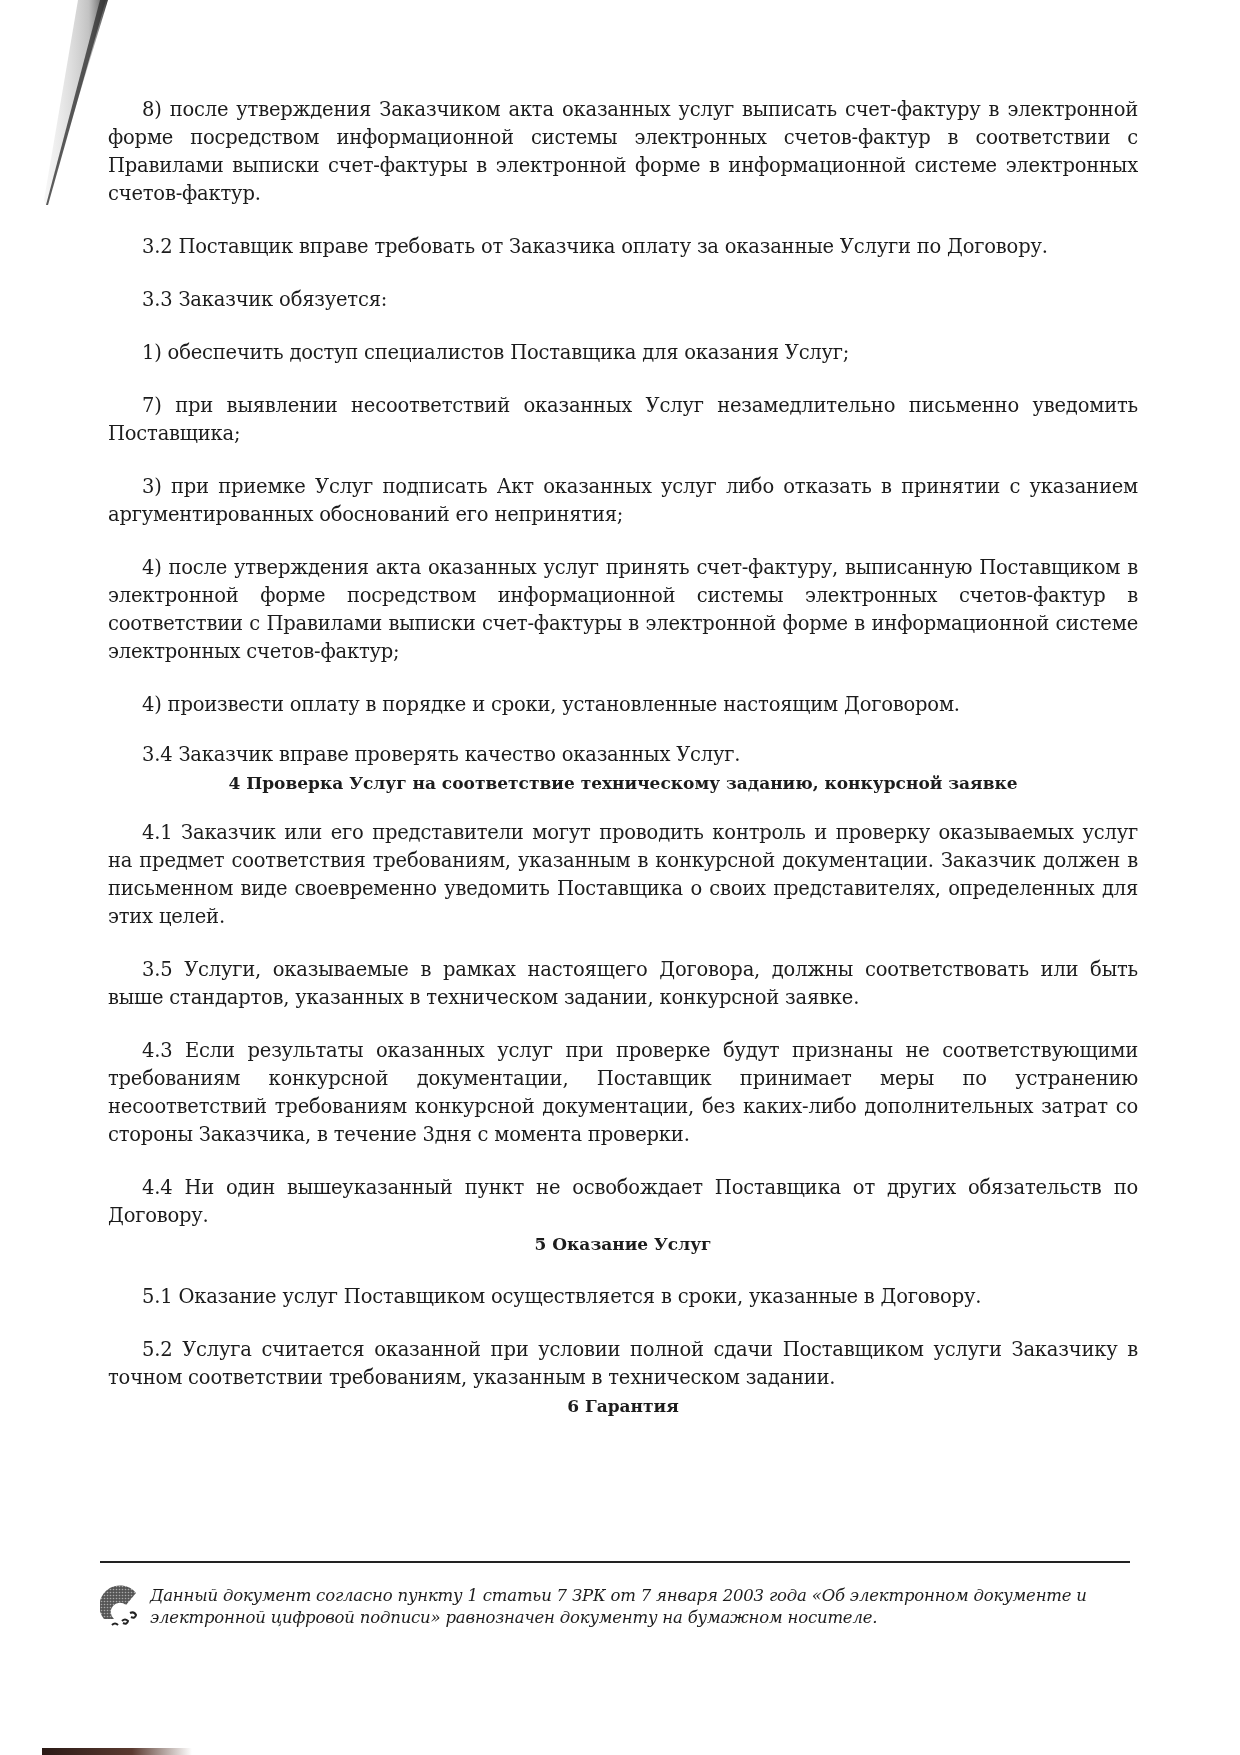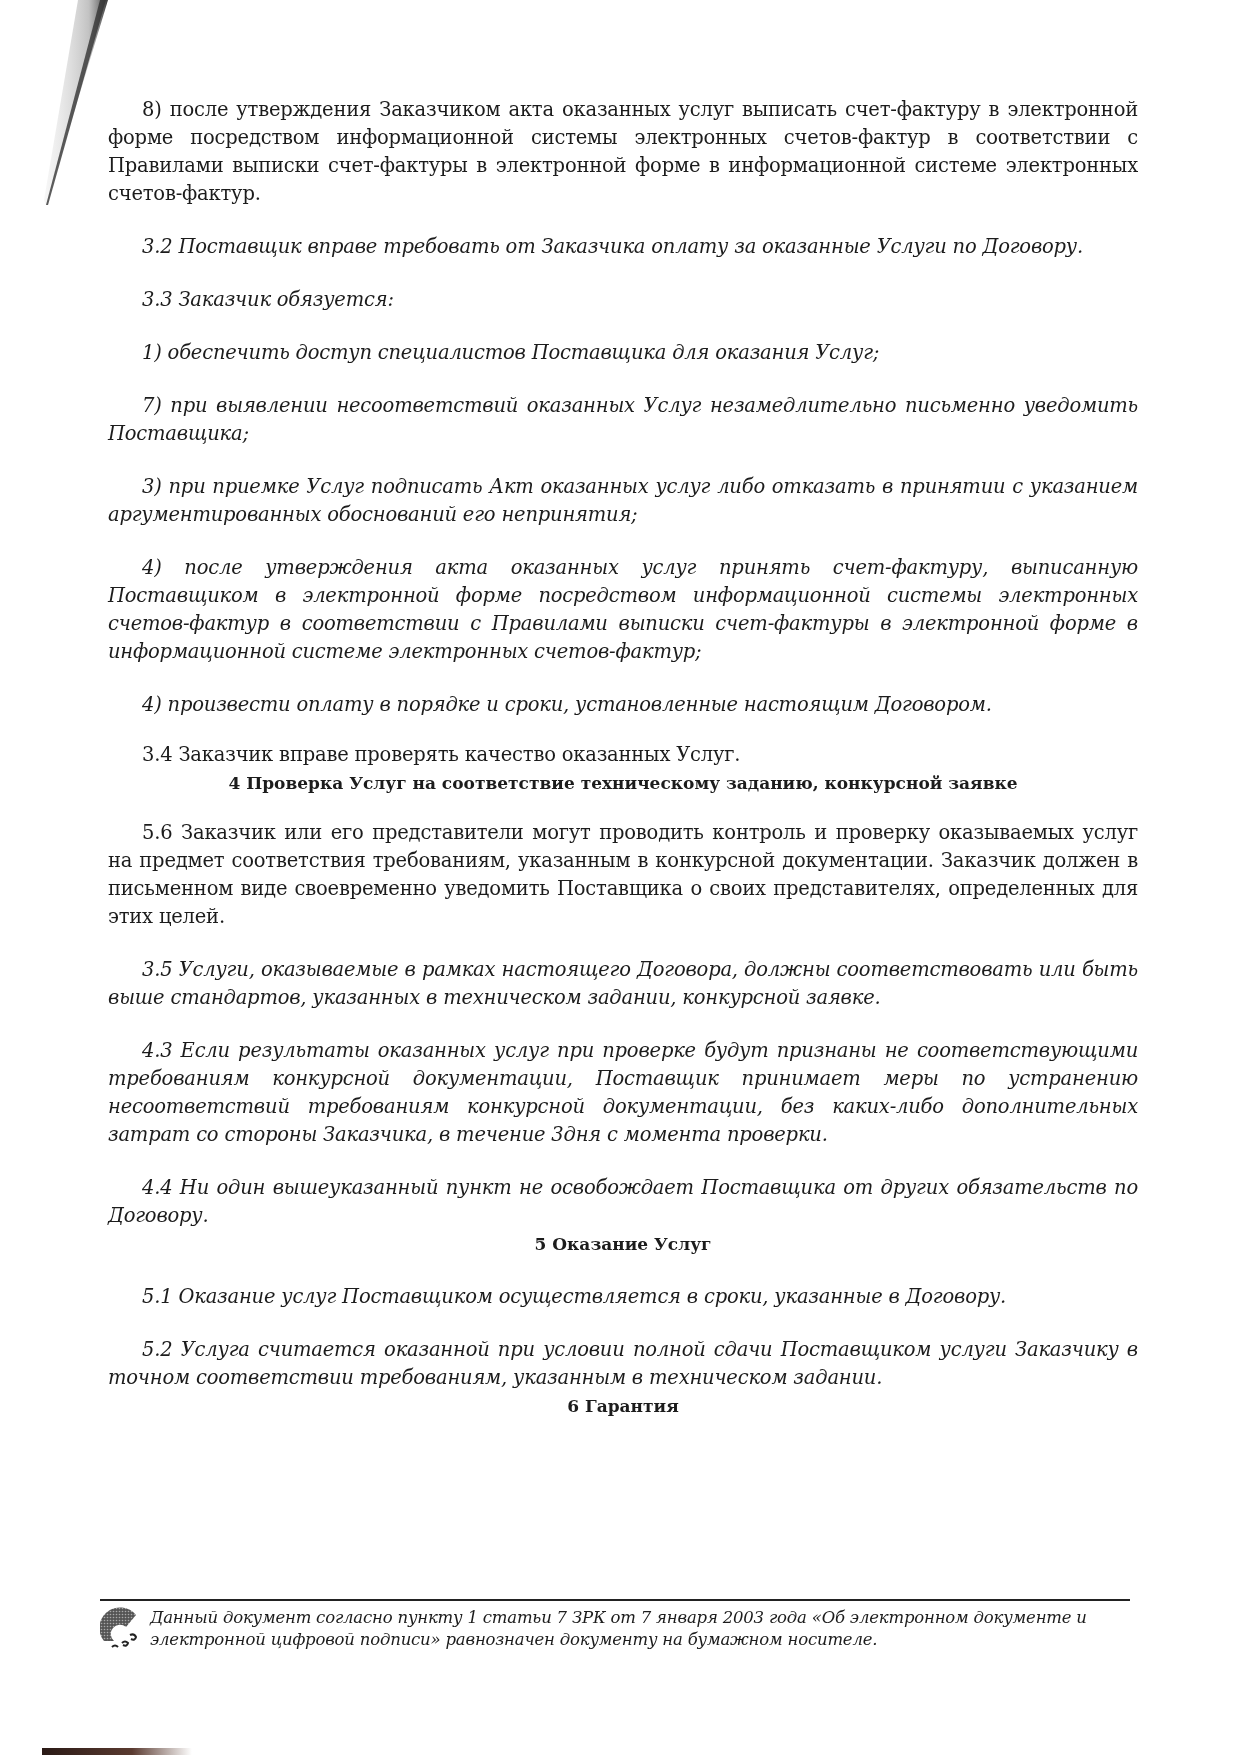--- a/index.html
+++ b/index.html
@@ -38,37 +38,37 @@
       width: 1030px;
     }
     .p {
       font-size: 19.5px;
       line-height: 28px;
       text-align: justify;
       margin: 0;
       letter-spacing: -0.2px;
     }
     .indent { text-indent: 34px; }
-    .gap-l { margin-top: 25px; font-style: italic; }
+    .gap-l { margin-top: 25px; }
     .gap-m { margin-top: 22px; }
     .gap-s { margin-top: 8px; }
     .heading {
       font-weight: bold;
       font-size: 17px;
       line-height: 28px;
       text-align: center;
       margin: 0;
     }
     .footer {
       position: absolute;
       left: 100px;
-      top: 1599px;
+      top: 1561px;
       width: 1030px;
       border-top: 2px solid #222;
-      padding-top: 6px;
+      padding-top: 22px;
       display: flex;
       align-items: flex-start;
     }
     .footer-logo {
       width: 44px;
       height: 44px;
       flex: 0 0 44px;
       margin-right: 6px;
     }
     .footer-text {
@@ -97,21 +97,21 @@
   <p class="p indent">8) после утверждения Заказчиком акта оказанных услуг выписать счет-фактуру в электронной форме посредством информационной системы электронных счетов-фактур в соответствии с Правилами выписки счет-фактуры в электронной форме в информационной системе электронных счетов-фактур.</p>
   <p class="p indent gap-l">3.2 Поставщик вправе требовать от Заказчика оплату за оказанные Услуги по Договору.</p>
   <p class="p indent gap-l">3.3 Заказчик обязуется:</p>
   <p class="p indent gap-l">1) обеспечить доступ специалистов Поставщика для оказания Услуг;</p>
   <p class="p indent gap-l">7) при выявлении несоответствий оказанных Услуг незамедлительно письменно уведомить Поставщика;</p>
   <p class="p indent gap-l">3) при приемке Услуг подписать Акт оказанных услуг либо отказать в принятии с указанием аргументированных обоснований его непринятия;</p>
   <p class="p indent gap-l">4) после утверждения акта оказанных услуг принять счет-фактуру, выписанную Поставщиком в электронной форме посредством информационной системы электронных счетов-фактур в соответствии с Правилами выписки счет-фактуры в электронной форме в информационной системе электронных счетов-фактур;</p>
   <p class="p indent gap-l">4) произвести оплату в порядке и сроки, установленные настоящим Договором.</p>
   <p class="p indent gap-m">3.4 Заказчик вправе проверять качество оказанных Услуг.</p>
   <p class="heading gap-s">4 Проверка Услуг на соответствие техническому заданию, конкурсной заявке</p>
-  <p class="p indent gap-m">5.6 Заказчик или его представители могут проводить контроль и проверку оказываемых услуг на предмет соответствия требованиям, указанным в конкурсной документации. Заказчик должен в письменном виде своевременно уведомить Поставщика о своих представителях, определенных для этих целей.</p>
+  <p class="p indent gap-m">4.1 Заказчик или его представители могут проводить контроль и проверку оказываемых услуг на предмет соответствия требованиям, указанным в конкурсной документации. Заказчик должен в письменном виде своевременно уведомить Поставщика о своих представителях, определенных для этих целей.</p>
   <p class="p indent gap-l">3.5 Услуги, оказываемые в рамках настоящего Договора, должны соответствовать или быть выше стандартов, указанных в техническом задании, конкурсной заявке.</p>
   <p class="p indent gap-l">4.3 Если результаты оказанных услуг при проверке будут признаны не соответствующими требованиям конкурсной документации, Поставщик принимает меры по устранению несоответствий требованиям конкурсной документации, без каких-либо дополнительных затрат со стороны Заказчика, в течение 3дня с момента проверки.</p>
   <p class="p indent gap-l">4.4 Ни один вышеуказанный пункт не освобождает Поставщика от других обязательств по Договору.</p>
   <p class="heading gap-m">5 Оказание Услуг</p>
   <p class="p indent gap-l">5.1 Оказание услуг Поставщиком осуществляется в сроки, указанные в Договору.</p>
   <p class="p indent gap-l">5.2 Услуга считается оказанной при условии полной сдачи Поставщиком услуги Заказчику в точном соответствии требованиям, указанным в техническом задании.</p>
   <p class="heading gap-m">6 Гарантия</p>
 </div>
 
 <div class="footer">

